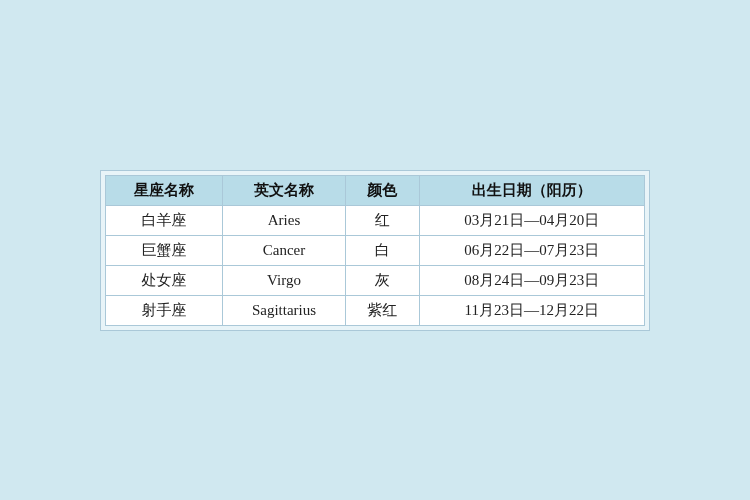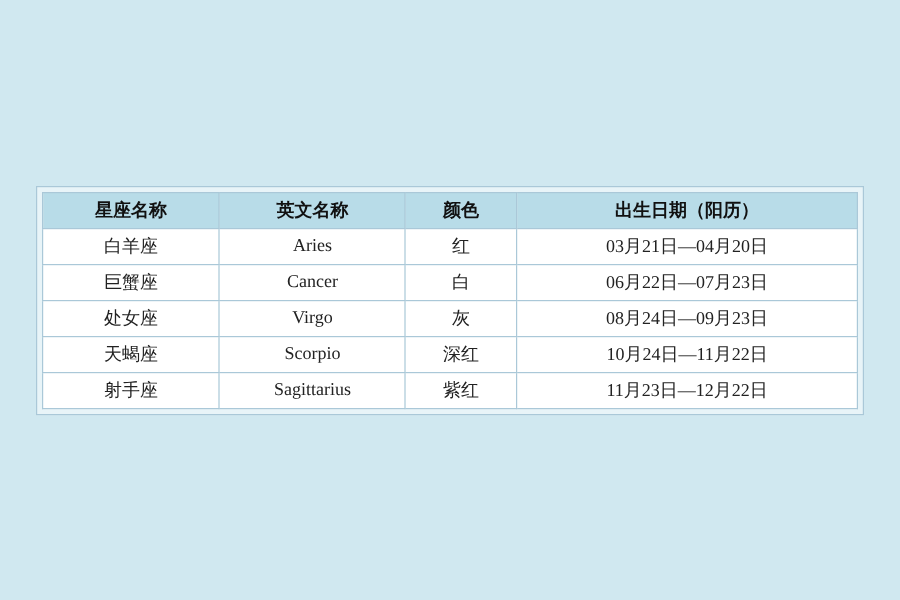--- a/index.html
+++ b/index.html
@@ -19,21 +19,21 @@
     }
 
     .table-container {
       background-color: #e8f4f8;
       border: 1px solid #aac8d8;
       padding: 4px;
     }
 
     table {
       border-collapse: collapse;
-      width: 680px;
+      width: 540px;
       background-color: #ffffff;
     }
 
     th, td {
       border: 1px solid #aac8d8;
       padding: 5px 10px;
       text-align: center;
       font-size: 15px;
       color: #222;
     }
@@ -85,26 +85,20 @@
           <td>白</td>
           <td>06月22日—07月23日</td>
         </tr>
         <tr>
           <td>处女座</td>
           <td>Virgo</td>
           <td>灰</td>
           <td>08月24日—09月23日</td>
         </tr>
         <tr>
-          <td>天蝎座</td>
-          <td>Scorpio</td>
-          <td>深红</td>
-          <td>10月24日—11月22日</td>
-        </tr>
-        <tr>
           <td>射手座</td>
           <td>Sagittarius</td>
           <td>紫红</td>
           <td>11月23日—12月22日</td>
         </tr>
       </tbody>
   </table>
 </div>
 
 </body></html>

